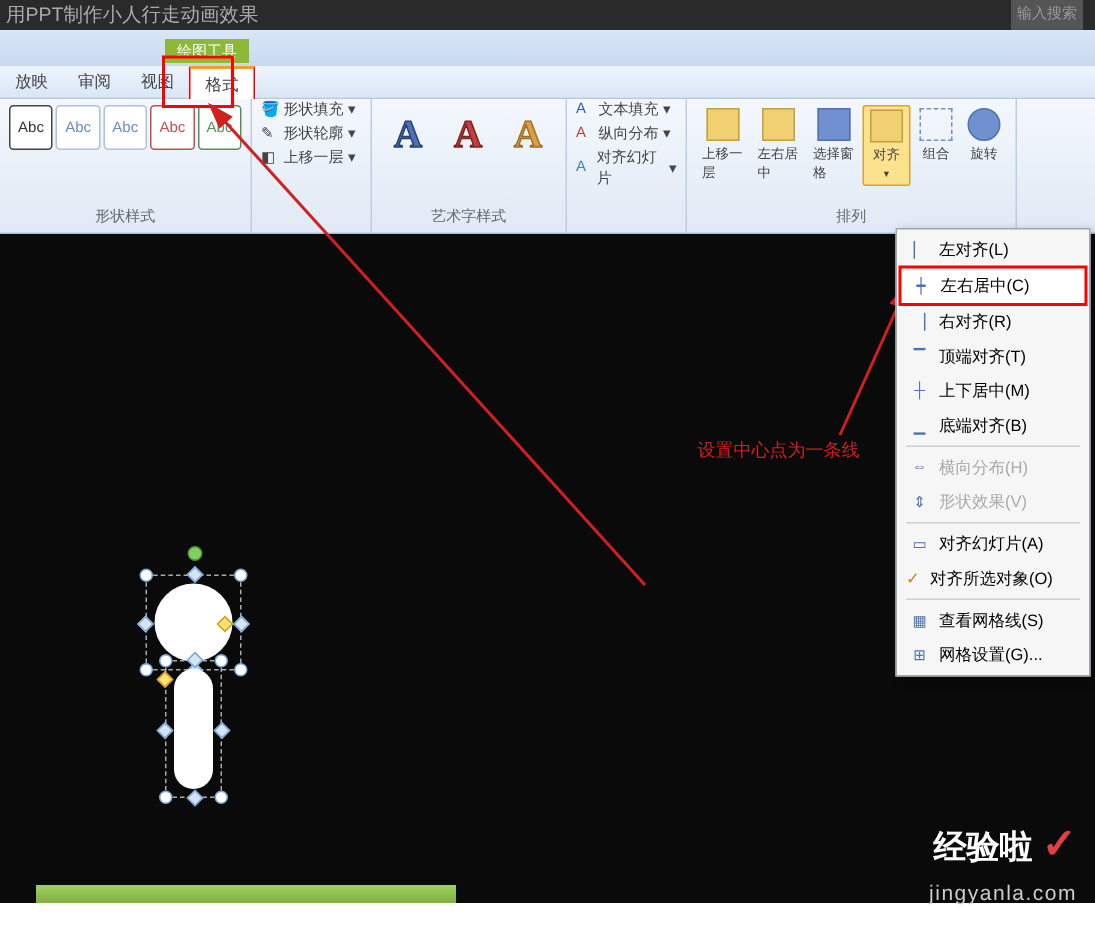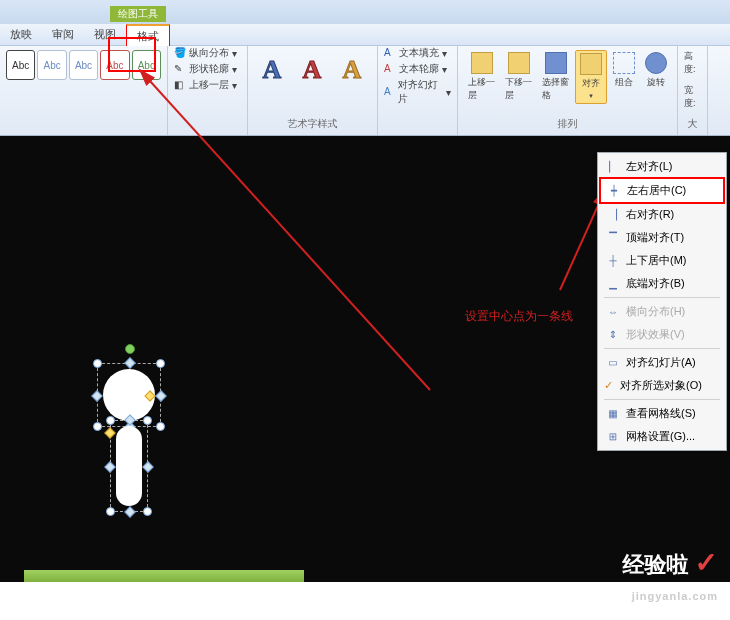--- a/index.html
+++ b/index.html
@@ -44,30 +44,34 @@
 .rot-handle { position: absolute; width: 10px; height: 10px; background: #80d060; border: 1px solid #509030; border-radius: 50%; }
 .shape-head { position: absolute; width: 52px; height: 52px; background: #fff; border-radius: 50%; }
 .shape-body { position: absolute; width: 26px; height: 80px; background: #fff; border-radius: 14px; }
 .align-menu { position: absolute; right: 3px; top: 152px; width: 130px; background: #f6f6f6; border: 1px solid #a0a8b0; box-shadow: 2px 2px 6px rgba(0,0,0,0.3); font-size: 11px; z-index: 100; padding: 2px; }
 .menu-item { display: flex; align-items: center; padding: 4px 6px; gap: 6px; cursor: pointer; }
 .menu-item.highlighted { background: #fff; border: 2px solid red; margin: -1px; }
 .menu-item.disabled { color: #aaa; }
 .menu-sep { height: 1px; background: #d0d0d0; margin: 2px 4px; }
 .menu-icon { width: 14px; height: 14px; display: inline-flex; align-items: center; justify-content: center; font-size: 10px; color: #5070b0; flex-shrink: 0; }
 .red-arrow1 { position: absolute; z-index: 60; pointer-events: none; }
-.red-text { position: absolute; color: #d02020; font-size: 12px; z-index: 60; margin-top: 16px; }
+.red-text { position: absolute; color: #d02020; font-size: 12px; z-index: 60; }
 .watermark { position: absolute; right: 12px; bottom: 14px; color: #fff; font-size: 22px; font-weight: bold; z-index: 80; text-align: right; }
-.watermark .sub { font-size: 11px; font-weight: bold; color: #ccc; letter-spacing: 1px; }
+.watermark .sub { font-size: 14px; font-weight: normal; color: #ccc; letter-spacing: 1px; }
 .watermark .check { color: #e04040; font-size: 28px; }
 .green-strip { position: absolute; left: 24px; bottom: 0; height: 12px; width: 280px; background: linear-gradient(#a0d060, #80b040); }
 </style>
 </head>
 <body>
 
 <div class="container">
+  <div class="dark-header">
+    <span>用PPT制作小人行走动画效果</span>
+    <span class="badge">输入搜索</span>
+  </div>
 
   <div class="tabs-row">
     <span class="contextual-tab">绘图工具</span>
   </div>
 
 
   <div class="main-tabs">
     <span class="tab">放映</span>
     <span class="tab">审阅</span>
     <span class="tab">视图</span>
@@ -78,79 +82,75 @@
 
   <div class="ribbon">
     <div class="ribbon-group" style="width:168px">
       <div class="shape-gallery">
         <div class="shape-sample s1">Abc</div>
         <div class="shape-sample">Abc</div>
         <div class="shape-sample">Abc</div>
         <div class="shape-sample s3">Abc</div>
         <div class="shape-sample s4">Abc</div>
       </div>
+      <div class="ribbon-group-label">形状样式</div>
     </div>
     <div class="ribbon-group" style="width:80px;padding-top:0">
       <div class="shape-options">
-        <div><span class="opt-icon">🪣</span><span>纵向分布</span> ▾</div>
+        <div><span class="opt-icon">🪣</span><span>形状填充</span> ▾</div>
         <div><span class="opt-icon">✎</span><span>形状轮廓</span> ▾</div>
         <div><span class="opt-icon">◧</span><span>上移一层</span> ▾</div>
       </div>
       <div></div>
     </div>
     <div class="ribbon-group" style="width:130px">
       <div class="wordart-gallery">
         <div class="wordart-sample wa1">A</div>
         <div class="wordart-sample wa2">A</div>
         <div class="wordart-sample wa3">A</div>
       </div>
       <div class="ribbon-group-label">艺术字样式</div>
     </div>
     <div class="ribbon-group" style="width:80px;padding-top:0">
       <div class="shape-options">
         <div><span class="opt-icon" style="color:#3060b0">A</span><span>文本填充</span> ▾</div>
-        <div><span class="opt-icon" style="color:#c04040">A</span><span>文本轮廓</span> ▾</div>
+        <div><span class="opt-icon" style="color:#c04040">A</span><span>纵向分布</span> ▾</div>
         <div><span class="opt-icon" style="color:#4080c0">A</span><span>对齐幻灯片</span> ▾</div>
       </div>
       <div></div>
     </div>
     <div class="ribbon-group" style="width:220px">
       <div class="arrange-btns">
         <div class="arrange-btn">
             <div class="arr-icon"></div>
             <span>上移一层</span>
           </div>
         <div class="arrange-btn">
             <div class="arr-icon"></div>
-            <span>下移一层</span>
+            <span>左右居中</span>
           </div>
         <div class="arrange-btn">
             <div class="arr-icon blue"></div>
             <span>选择窗格</span>
           </div>
         <div class="arrange-btn highlighted">
             <div class="arr-icon"></div>
             <span>对齐</span>
             <span style="font-size:7px">▾</span>
           </div>
         <div class="arrange-btn">
             <div class="arr-icon blue" style="background:transparent;border:1px dashed #7090d0"></div>
             <span>组合</span>
           </div>
         <div class="arrange-btn">
             <div class="arr-icon blue" style="border-radius:50%"></div>
             <span>旋转</span>
           </div>
       </div>
       <div class="ribbon-group-label">排列</div>
-    </div>
-    <div class="ribbon-group" style="width:30px;font-size:9px">
-      <div>高度:</div>
-      <div>宽度:</div>
-      <div class="ribbon-group-label">大</div>
     </div>
   </div>
 
   <div class="slide-area">
     <div class="slide-canvas">
 
       <div class="shape-head" style="left:103px; top:233px"></div>
       <div class="sel-box" style="left:97px; top:227px; width:64px; height:64px">
         <div class="rot-handle" style="left:27px; top:-20px"></div>
         <div class="handle" style="left:-5px;top:-5px"></div>

